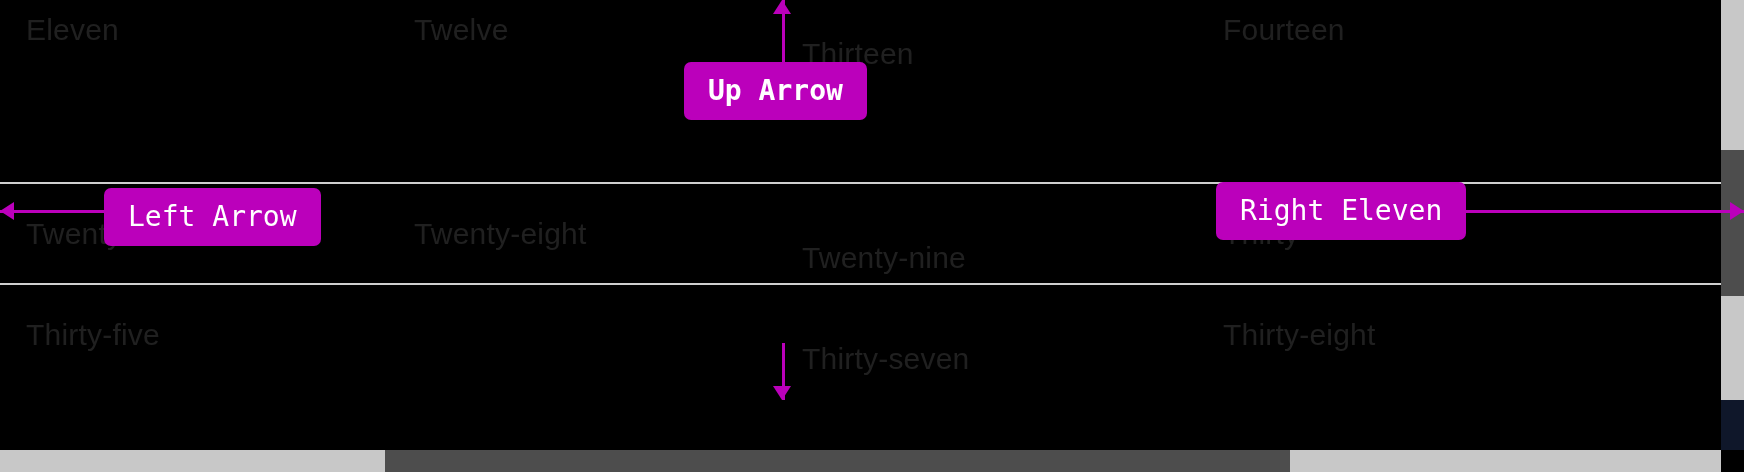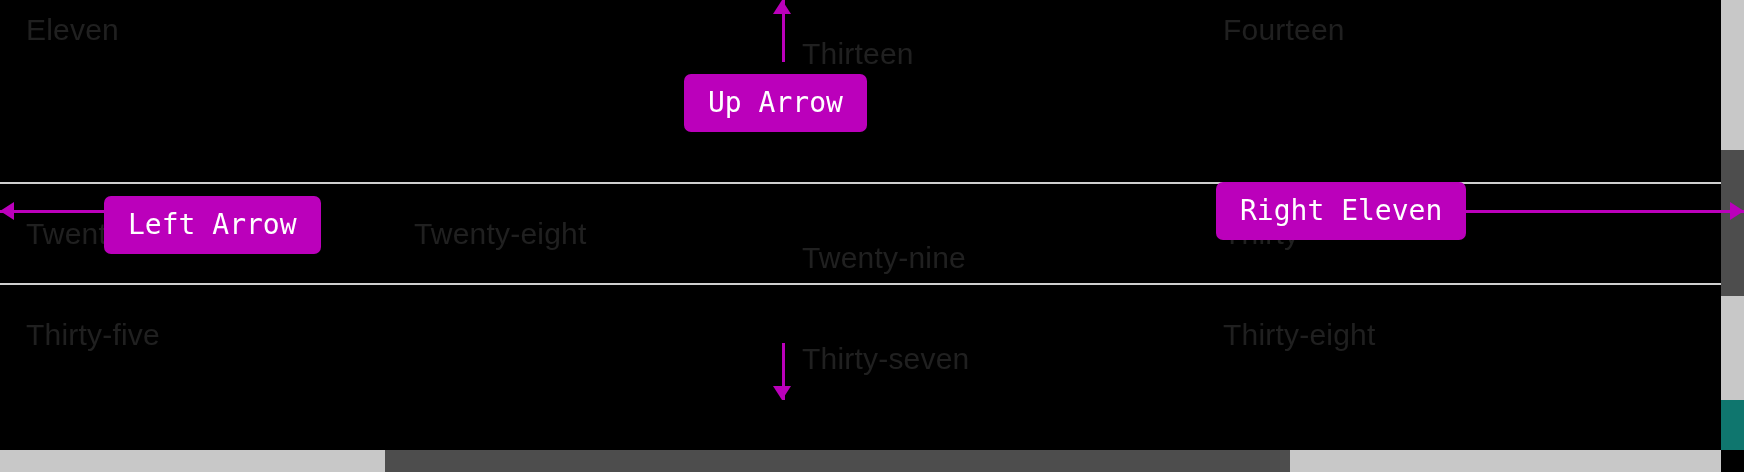--- a/index.html
+++ b/index.html
@@ -4,21 +4,21 @@
 <style>
   html, body {
     margin: 0;
     padding: 0;
     background: #000000;
   }
   #screen {
     position: relative;
     width: 1744px;
     height: 472px;
-    background: #0f766e;
+    background: #0f172a;
     overflow: hidden;
     font-family: "Liberation Sans", sans-serif;
   }
 
   
   #table-area {
     position: absolute;
     left: 0;
     top: 0;
     width: 1721px;
@@ -149,20 +149,21 @@
 </style>
 </head>
 <body>
 
 <div id="screen">
 
   <div id="table-area">
 
   <div class="grid-row" style="top: -20px;">
         <div class="cell c0">Eleven</div>
+        <div class="cell c1">Twelve</div>
         <div class="cell c2">Thirteen</div>
         <div class="cell c3">Fourteen</div>
       </div>
       <div class="grid-row sep" style="top: 182px;">
         <div class="cell c0">Twenty-seven</div>
         <div class="cell c1">Twenty-eight</div>
         <div class="cell c2">Twenty-nine</div>
         <div class="cell c3">Thirty</div>
       </div>
       <div class="grid-row sep" style="top: 283px;">
@@ -181,24 +182,24 @@
   <div id="hscroll">
     <div id="hthumb" style="left: 385px; width: 905px;"></div>
   </div>
 
   <div id="corner"></div>
 
   <div id="overlay">
 
   <div class="arrow-line" style="left: 782px; top: 0px; width: 3px; height: 62px;"></div>
       <div class="arrow-head head-up" style="left: 773px; top: 0px;"></div>
-      <div class="arrow-label" style="left: 684px; top: 74px;">Up Arrow</div>
+      <div class="arrow-label" style="left: 684px; top: 62px; font-weight: bold;">Up Arrow</div>
       <div class="arrow-line" style="left: 782px; top: 343px; width: 3px; height: 57px;"></div>
       <div class="arrow-head head-down" style="left: 773px; top: 386px;"></div>
       <div class="arrow-line" style="left: 0px; top: 210px; width: 104px; height: 3px;"></div>
       <div class="arrow-head head-left" style="left: 0px; top: 202px;"></div>
-      <div class="arrow-label" style="left: 104px; top: 196px; text-align: right;">Left Arrow</div>
+      <div class="arrow-label" style="left: 104px; top: 188px; text-align: right;">Left Arrow</div>
       <div class="arrow-line" style="left: 1463px; top: 210px; width: 281px; height: 3px;"></div>
       <div class="arrow-head head-right" style="left: 1730px; top: 202px;"></div>
       <div class="arrow-label" style="left: 1216px; top: 182px;">Right Eleven</div>
     </div>
 
 </div>
 
 </body></html>

